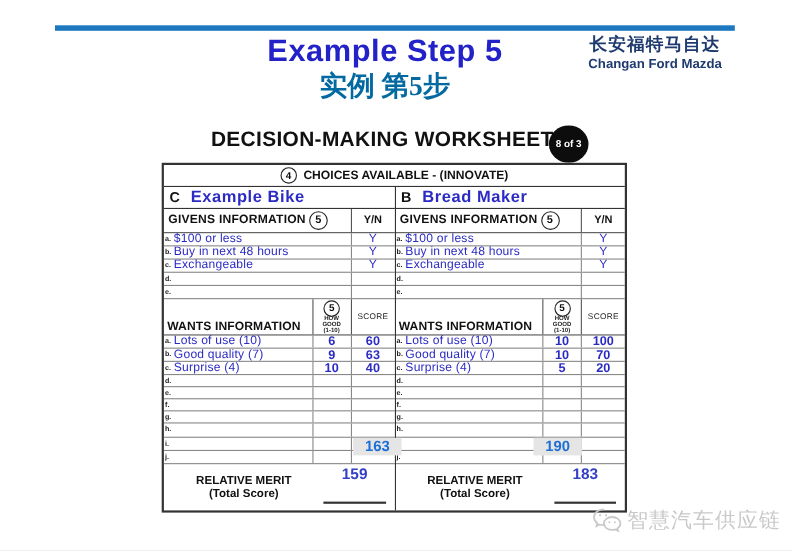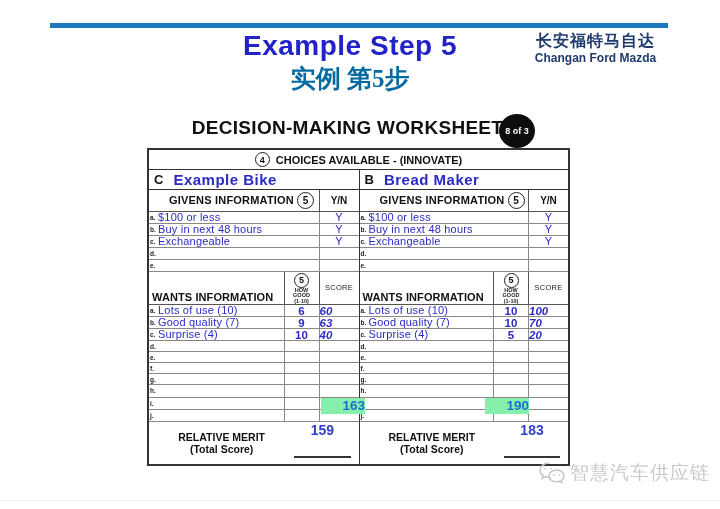--- a/index.html
+++ b/index.html
@@ -29,54 +29,54 @@
            font-size:11px; font-weight:bold; color:#111; }
   .halves { display:flex; height:294px; }
   .half { width:50%; display:flex; flex-direction:column; }
   .half.right { border-left:1.5px solid #333; }
 
   .nrow { height:22px; border-bottom:1.5px solid #333; display:flex; align-items:center; padding-left:5px; gap:10px; }
   .choice-letter { font-size:13px; font-weight:bold; color:#111; }
   .choice-name { font-size:15px; font-weight:bold; color:#2B2BC4; letter-spacing:0.5px; }
 
   .ghead { height:24px; border-bottom:1px solid #555; display:flex; }
-  .ghead .glab { flex:1; display:flex; align-items:center; gap:3px; padding-left:20px;
+  .ghead .glab { flex:1; display:flex; align-items:center; gap:3px; padding-left:4px;
                  font-size:11px; font-weight:bold; color:#111; letter-spacing:0.2px; }
   .ghead .gyn { width:40px; border-left:1px solid #555; display:flex; align-items:center; justify-content:center;
                 font-size:10px; font-weight:bold; color:#111; }
 
   .grow { height:12px; border-bottom:1px solid #888; display:flex; }
   .rl { width:9px; font-size:6.5px; font-weight:bold; color:#222; line-height:12px; padding-left:1px; }
   .en { flex:1; font-size:11px; color:#2B2BC4; line-height:11px; white-space:nowrap; overflow:visible; letter-spacing:0.2px; }
   .yn { width:40px; border-left:1px solid #888; text-align:center; font-size:11px; color:#2B2BC4; line-height:11px; }
 
   .whead { height:37px; border-bottom:1px solid #555; display:flex; }
   .whead .wlab { flex:1; display:flex; align-items:flex-end; padding:0 0 1px 3px;
                  font-size:11px; font-weight:bold; color:#111; letter-spacing:0.1px; }
   .whead .whow { width:35px; border-left:1px solid #555; display:flex; flex-direction:column; align-items:center; padding-top:1px; }
   .whead .wsc  { width:40px; border-left:1px solid #555; display:flex; align-items:center; justify-content:center;
                  font-size:7.5px; font-weight:normal; color:#222; letter-spacing:0.3px; }
   .tinytxt { font-size:5.5px; line-height:5.5px; font-weight:bold; color:#222; text-align:center; }
 
   .wrow { border-bottom:1px solid #888; display:flex; }
   .h12 { height:12px; } .h11 { height:11px; } .h13 { height:13px; }
   .how { width:35px; border-left:1px solid #888; text-align:center; font-size:11.5px; font-weight:bold; color:#2B2BC4; line-height:12px; }
-  .sc  { width:40px; border-left:1px solid #888; font-size:11.5px; font-weight:bold; color:#2B2BC4; line-height:12px;font-style:italic; }
+  .sc  { width:40px; border-left:1px solid #888; text-align:center; font-size:11.5px; font-weight:bold; color:#2B2BC4; line-height:12px; }
 
   .mrow { flex:1; display:flex; align-items:center; }
   .mlab { width:150px; text-align:center; font-size:10.5px; font-weight:bold; color:#111; line-height:12px; }
   .mval { width:58px; margin:0 8px 6px auto; border-bottom:2px solid #333; text-align:center;
           font-size:14px; font-weight:bold; color:#3340C6; padding-bottom:18px; }
 
   .circ { display:inline-flex; width:17px; height:17px; border:1.5px solid #222; border-radius:50%;
           align-items:center; justify-content:center; font-size:10px; font-weight:bold; color:#111; background:#fff; flex:none; }
   .circ-sm { width:15px; height:15px; font-size:9px; }
 
-  .subtotal { position:absolute; width:44px; height:16px; background:#86efac; color:#1B6FD5;
-              font-size:13.5px; font-weight:bold; text-align:right; line-height:16px; }
+  .subtotal { position:absolute; width:44px; height:16px; background:#e5e5e5; color:#1B6FD5;
+              font-size:13.5px; font-weight:bold; text-align:center; line-height:16px; }
   .st-left { left:172px; top:248px; }
   .st-right { left:336px; top:248px; }
 
   
   .watermark { position:absolute; left:538px; top:459px; display:flex; align-items:center; gap:4px; }
   .wm-text { font-size:19px; color:#c9c9c9; letter-spacing:1px; }
   .bottom-rule { position:absolute; left:0; top:500px; width:720px; height:1px; background:#efefef; }
 </style>
 </head>
 <body>

